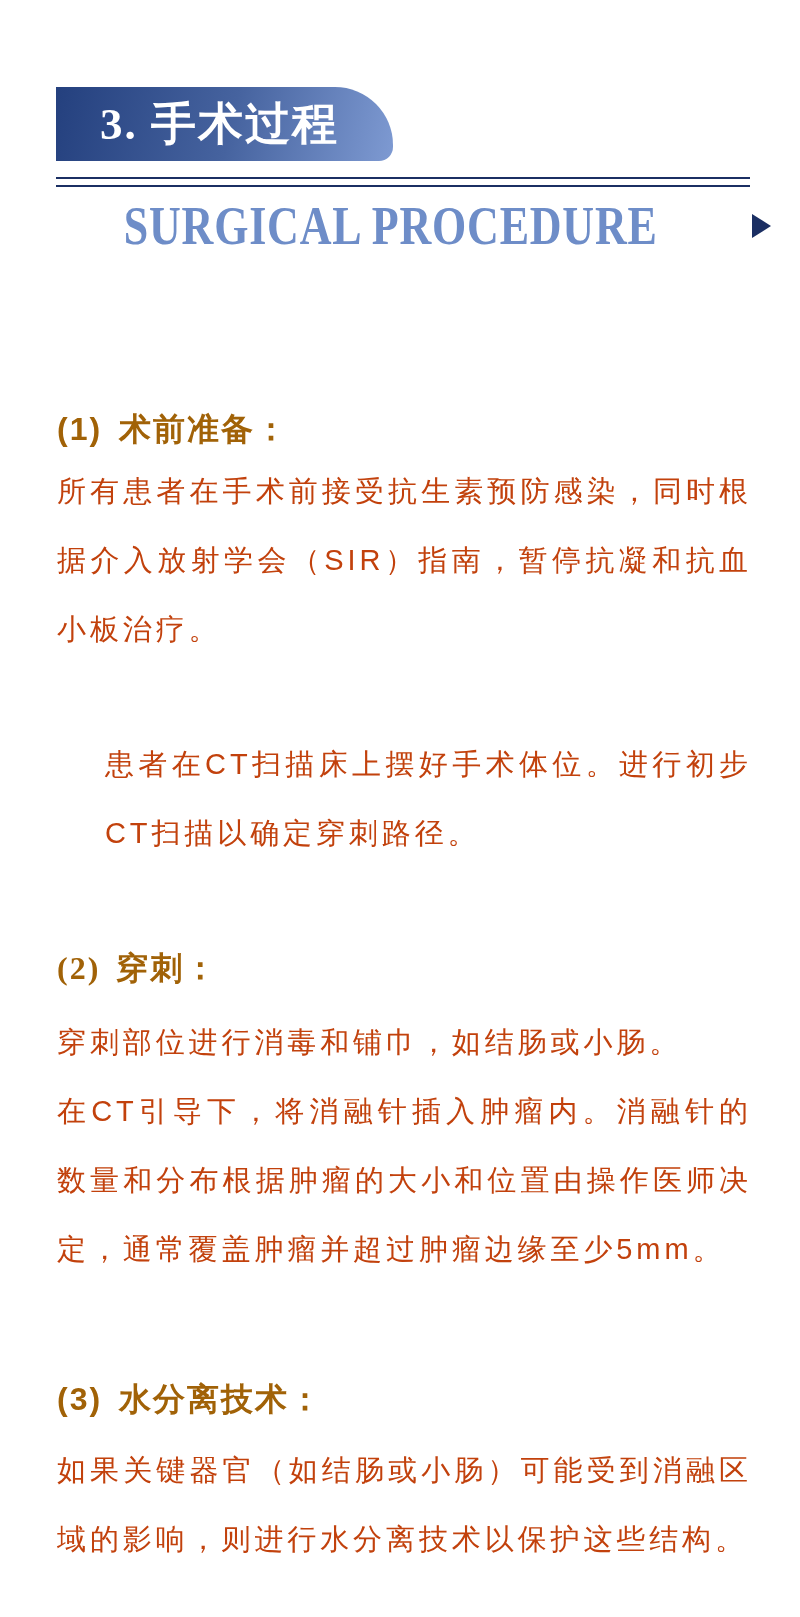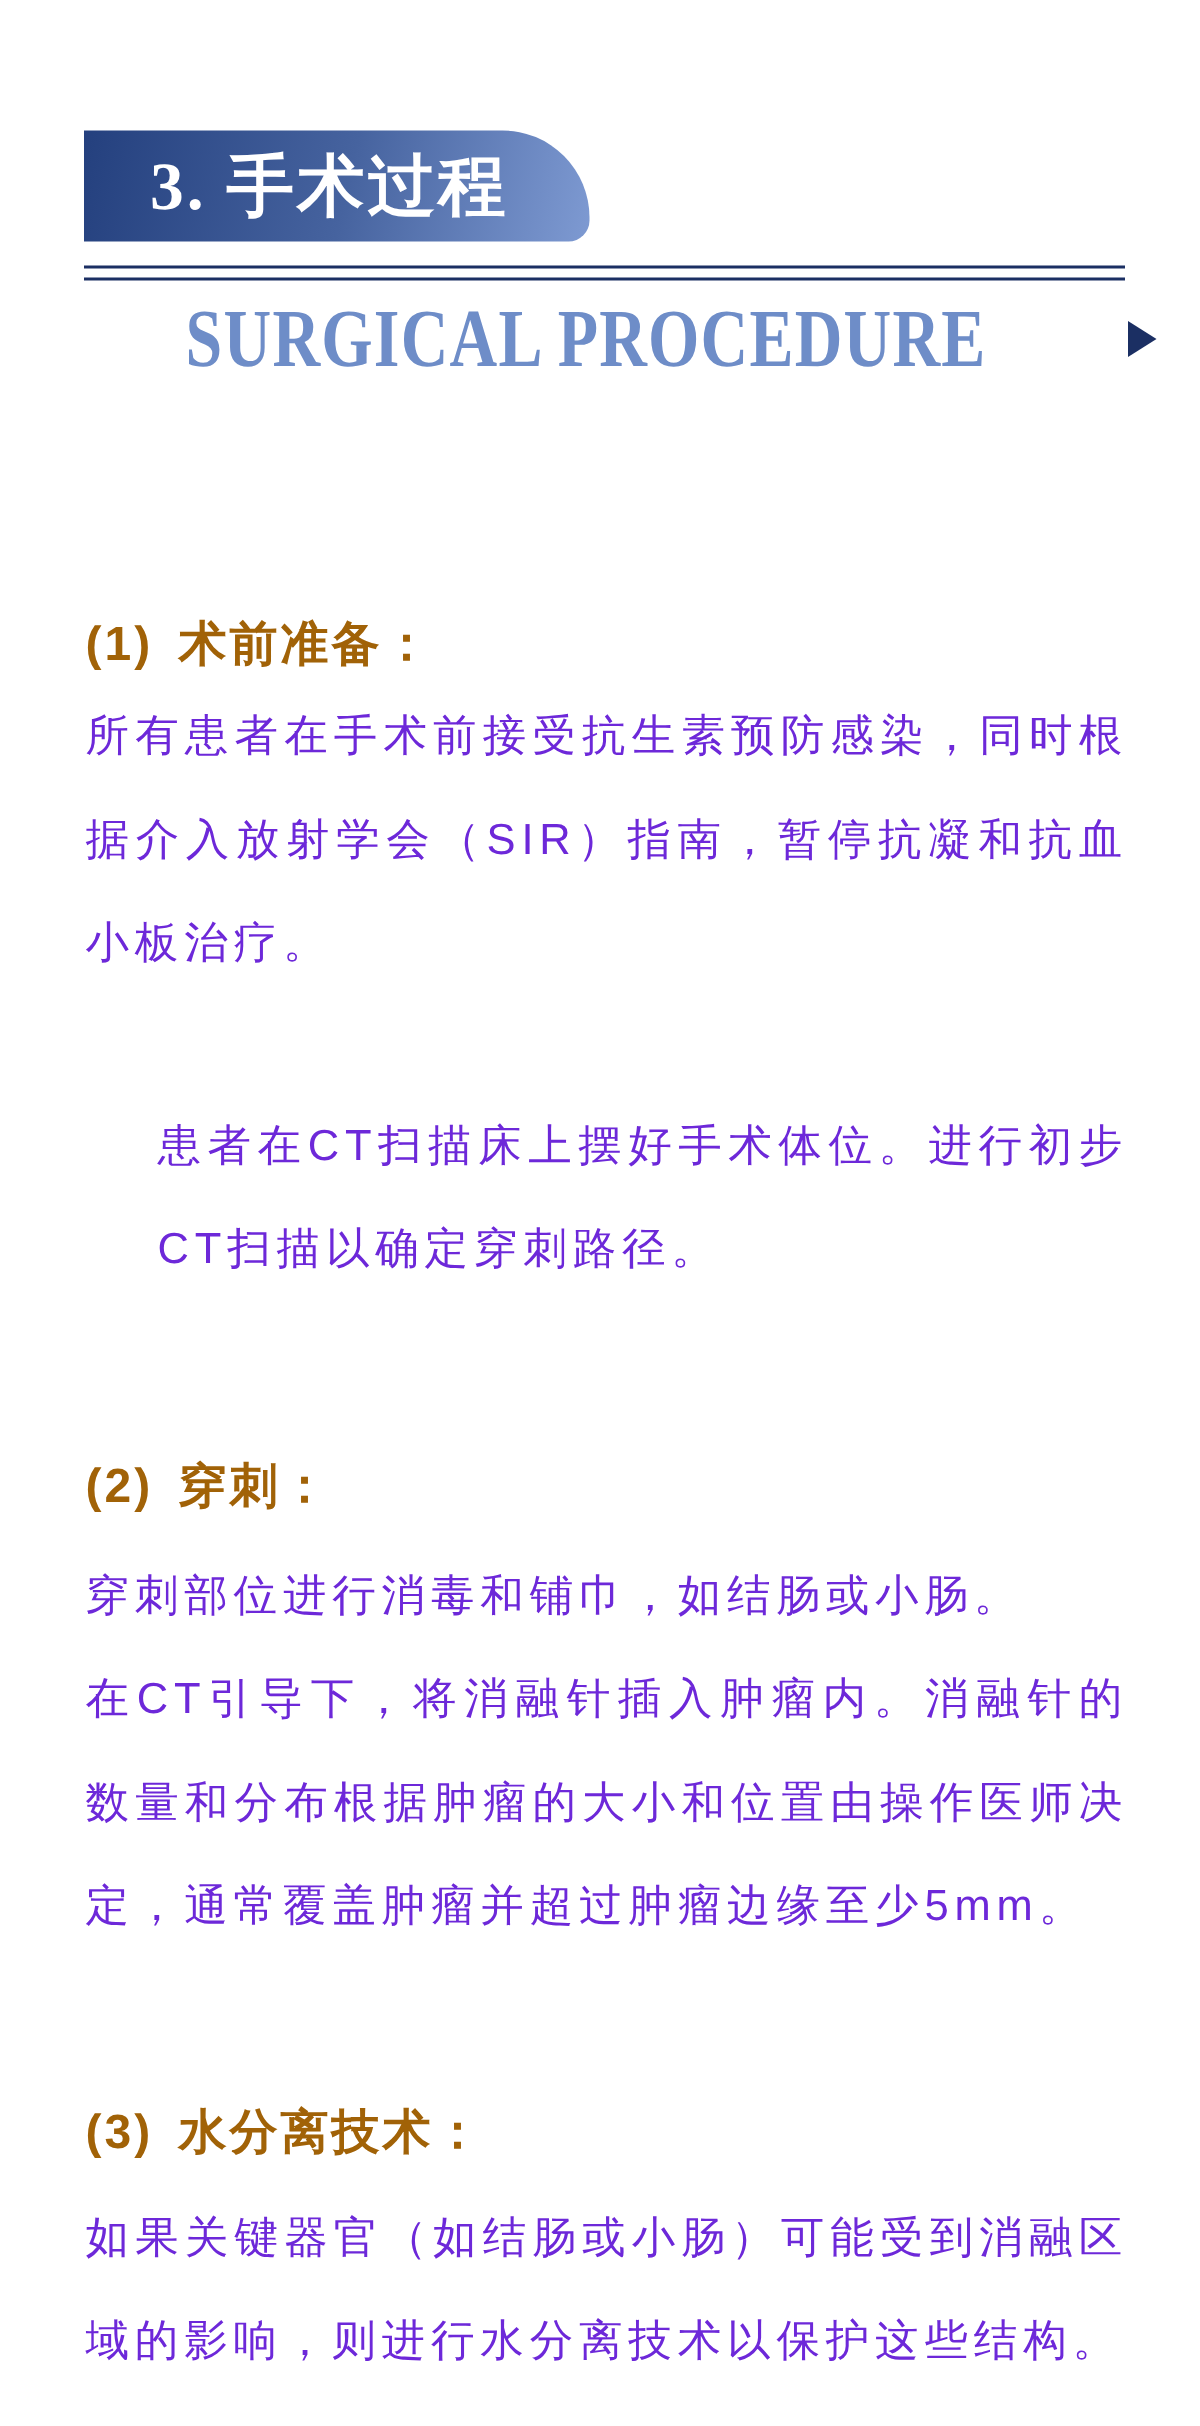--- a/index.html
+++ b/index.html
@@ -43,28 +43,28 @@
     border-top:12px solid transparent;
     border-bottom:12px solid transparent;
   }
   
   .content{padding:0 48px 0 57px;}
   .sec-h{
     margin:0;color:#a16207;font-size:32px;font-weight:bold;
     line-height:40px;letter-spacing:2px;word-spacing:6px;white-space:nowrap;
   }
   .para{
-    margin:0;font-size:29px;color:#6d28d9;
+    margin:0;font-size:29px;color:#c2410c;
     line-height:69px;letter-spacing:3.9px;
     text-align:justify;text-justify:inter-ideograph;
   }
   .h-1{margin-top:149px;}
   .p-1a{margin-top:8px;}
   .p-1b{margin-top:66px;margin-left:48px;}
-  .h-2{margin-top:102px;}
+  .h-2{margin-top:80px;font-family:Liberation Serif, serif;}
   .p-2a{margin-top:20px;}
   .p-2b{margin-top:0;}
   .h-3{margin-top:95px;}
   .p-3a{margin-top:17px;}
 </style>
 </head>
 <body>
 
 <div class="header">
   <div class="banner">

